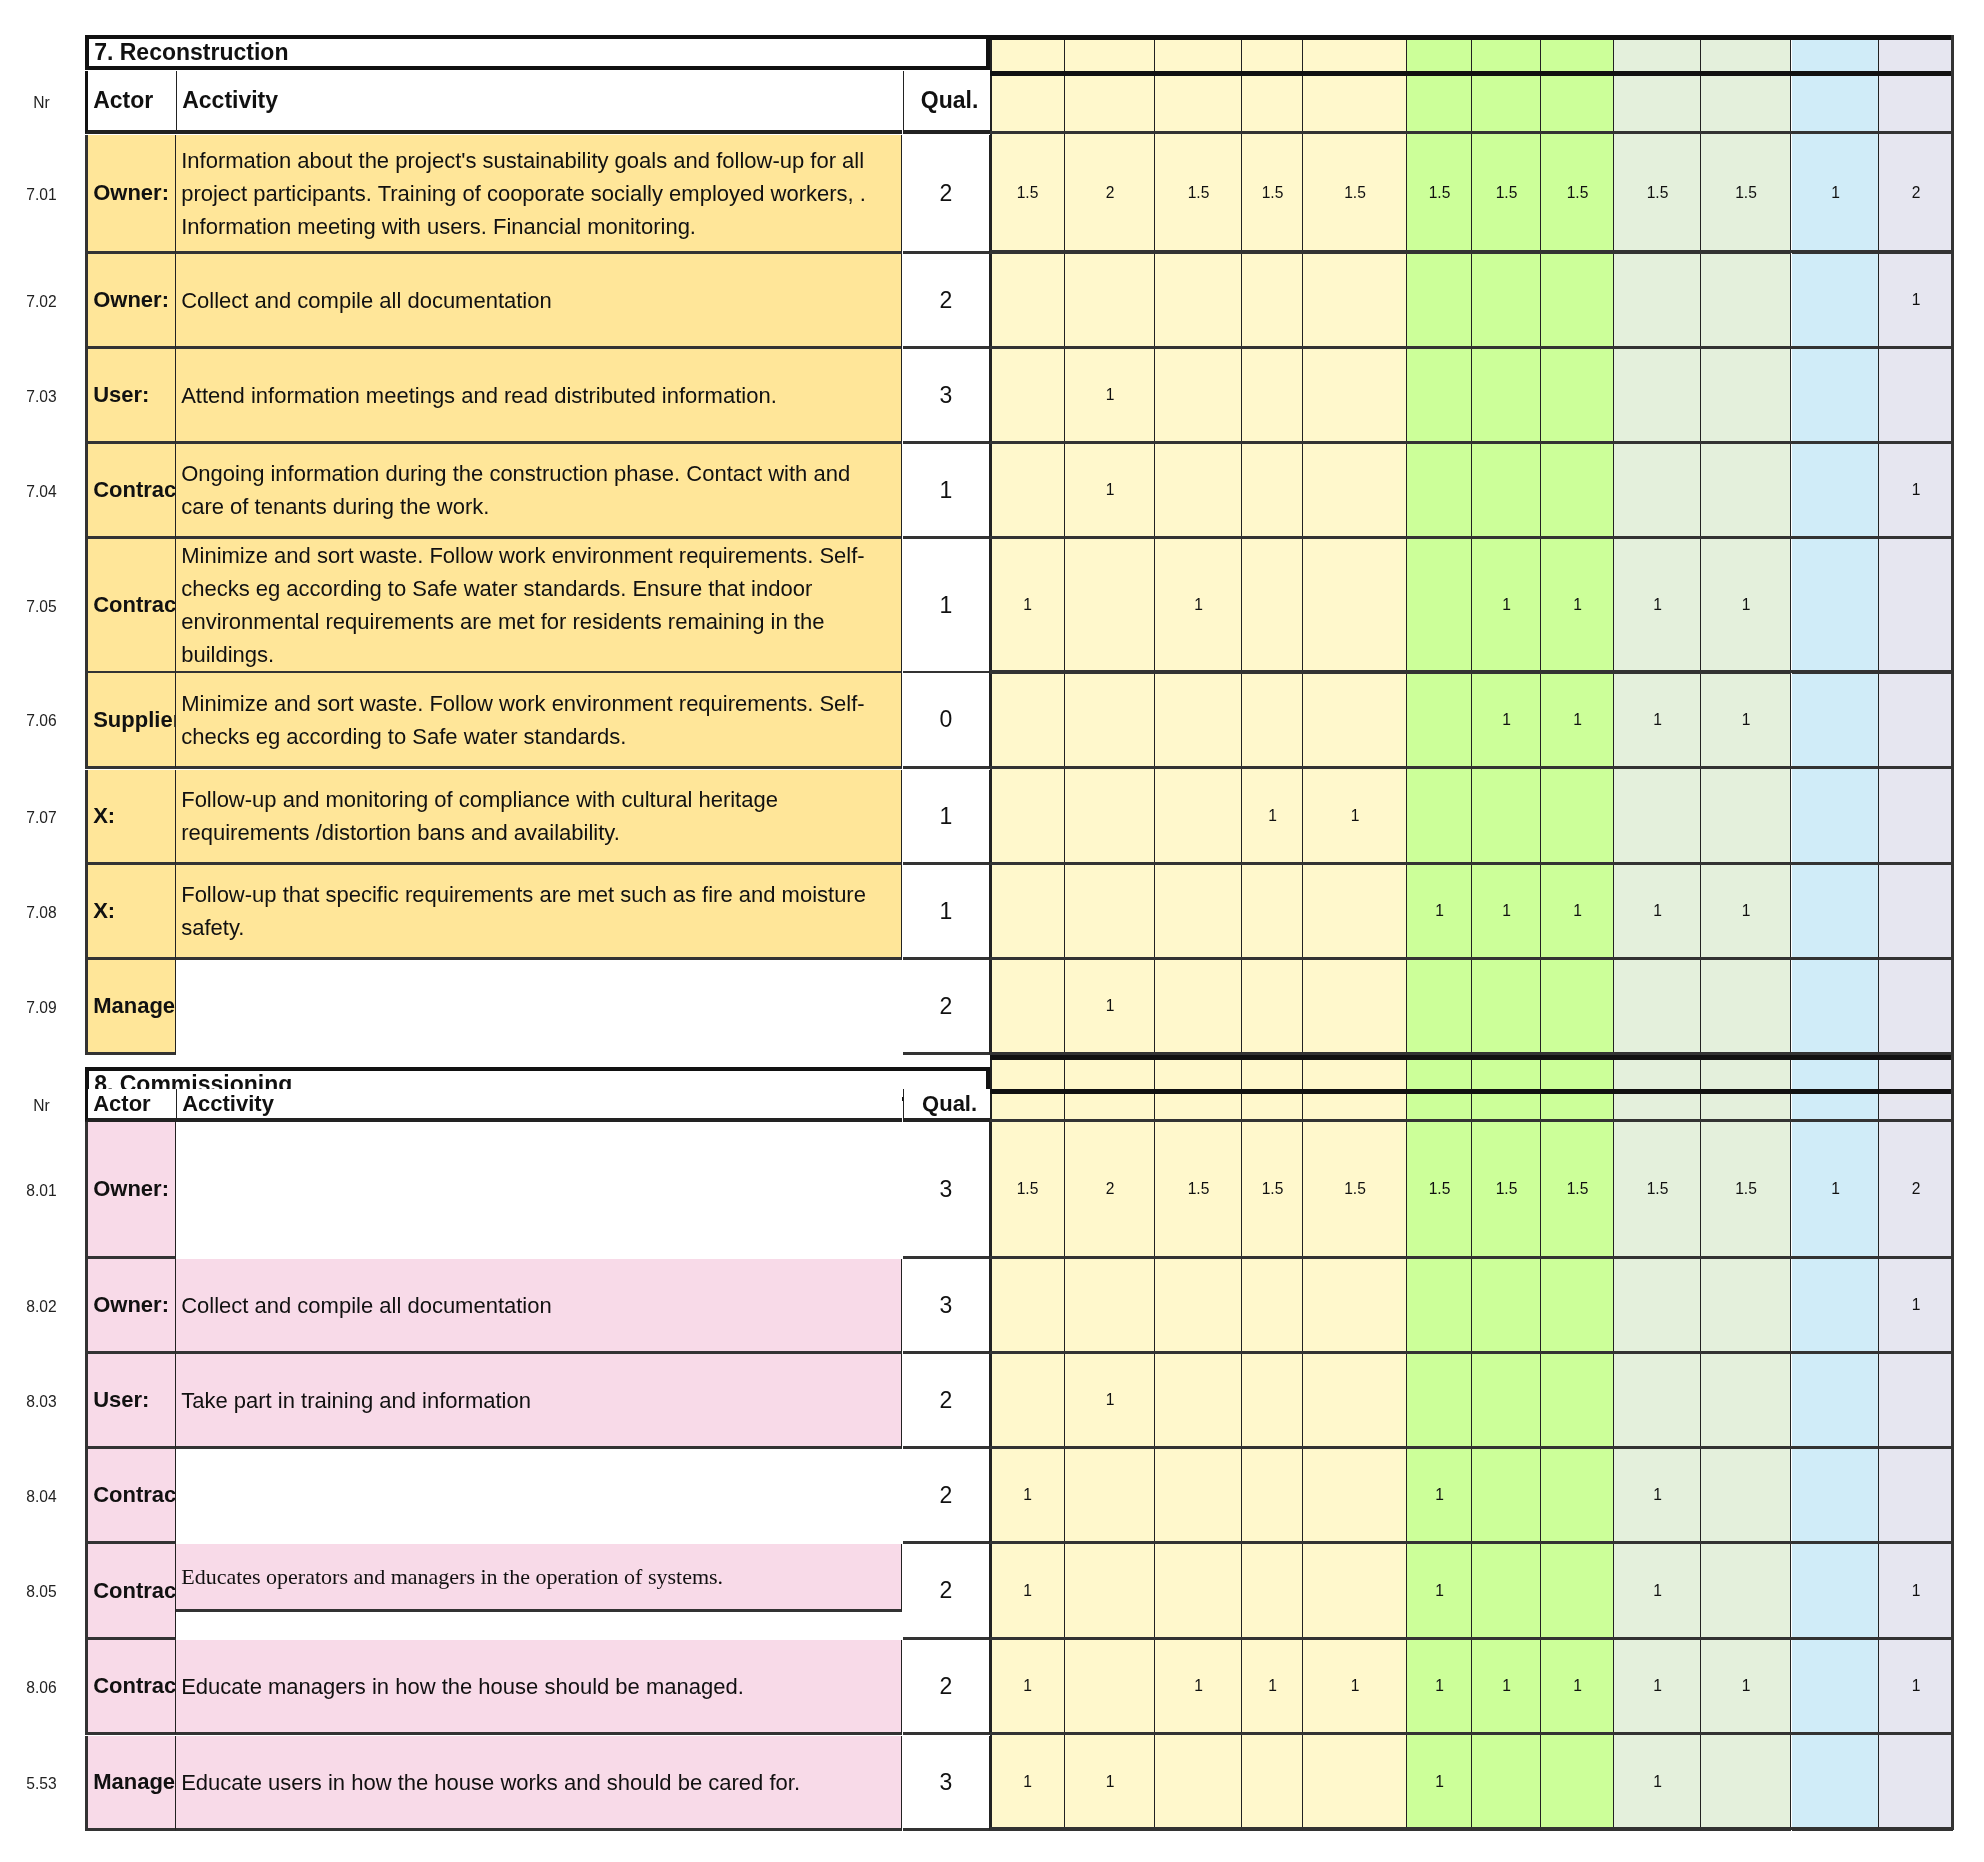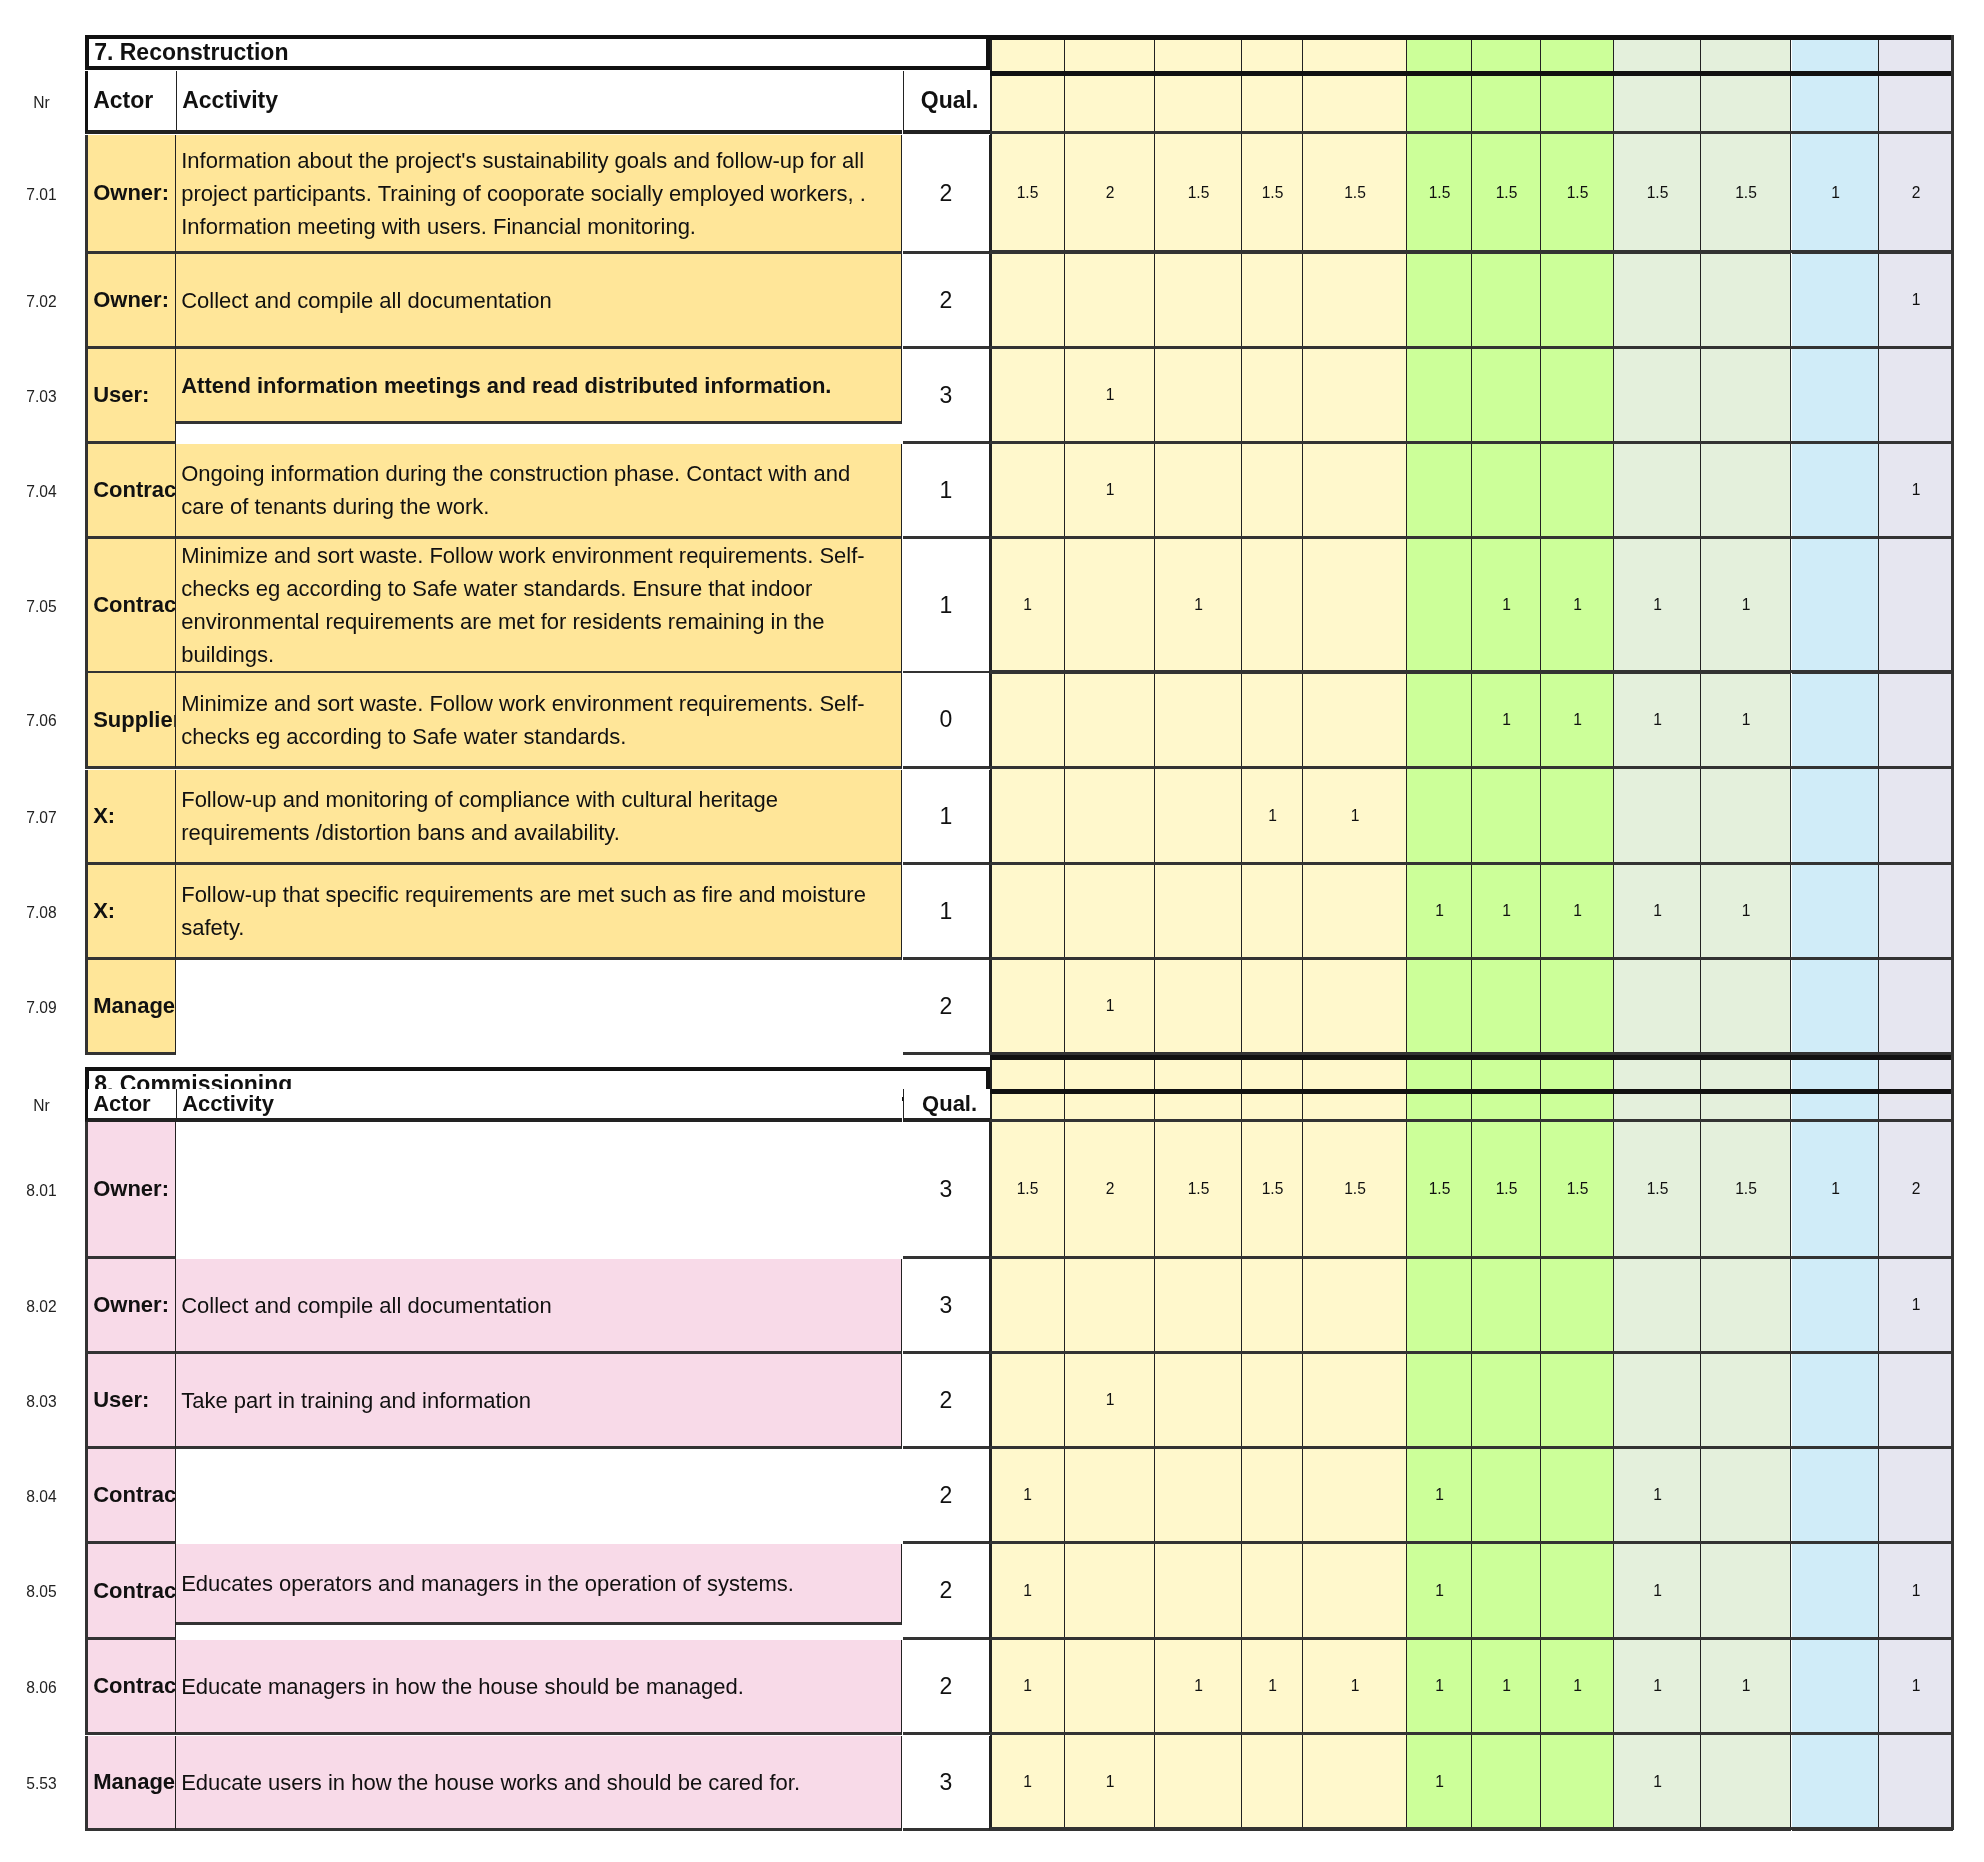--- a/index.html
+++ b/index.html
@@ -76,21 +76,21 @@
     <div class="cell val" style="left: 1407px; width: 65px; top: 254px; height: 95px; background: transparent; border-right: none;"></div>
     <div class="cell val" style="left: 1472px; width: 69px; top: 254px; height: 95px; background: transparent; border-right: none;"></div>
     <div class="cell val" style="left: 1541px; width: 73px; top: 254px; height: 95px; background: transparent; border-right: none;"></div>
     <div class="cell val" style="left: 1614px; width: 87px; top: 254px; height: 95px; background: transparent; border-right: none;"></div>
     <div class="cell val" style="left: 1701px; width: 90px; top: 254px; height: 95px; background: transparent; border-right: none;"></div>
     <div class="cell val" style="left: 1792px; width: 87px; top: 254px; height: 95px; background: transparent; border-right: none;"></div>
     <div class="cell val" style="left: 1879px; width: 74px; top: 254px; height: 95px; background: transparent; border-right: none;">1</div>
     <div class="hline" style="left: 990px; width: 962px; top: 346px;"></div>
     <div class="nr" style="top: 349px; height: 95px; line-height: 95px;">7.03</div>
     <div class="cell actor" style="left: 85px; width: 91px; top: 349px; height: 95px; background: rgb(255, 230, 153); border-left: 3.1px solid rgb(51, 51, 51);">User:</div>
-    <div class="cell activity" style="left: 176px; width: 726px; top: 349px; height: 75px; background: rgb(255, 230, 153); align-items: center; padding-bottom: 0px; font-weight: bold;">Attend information meetings and read distributed information.</div>
+    <div class="cell activity" style="left: 176px; width: 726px; top: 349px; height: 95px; background: rgb(255, 230, 153); align-items: center; padding-bottom: 0px;">Attend information meetings and read distributed information.</div>
     <div class="cell qual" style="left: 903px; width: 87px; top: 349px; height: 95px;">3</div>
     <div class="cell val" style="left: 990px; width: 75px; top: 349px; height: 95px; background: transparent; border-right: none;"></div>
     <div class="cell val" style="left: 1065px; width: 90px; top: 349px; height: 95px; background: transparent; border-right: none;">1</div>
     <div class="cell val" style="left: 1155px; width: 87px; top: 349px; height: 95px; background: transparent; border-right: none;"></div>
     <div class="cell val" style="left: 1242px; width: 61px; top: 349px; height: 95px; background: transparent; border-right: none;"></div>
     <div class="cell val" style="left: 1303px; width: 104px; top: 349px; height: 95px; background: transparent; border-right: none;"></div>
     <div class="cell val" style="left: 1407px; width: 65px; top: 349px; height: 95px; background: transparent; border-right: none;"></div>
     <div class="cell val" style="left: 1472px; width: 69px; top: 349px; height: 95px; background: transparent; border-right: none;"></div>
     <div class="cell val" style="left: 1541px; width: 73px; top: 349px; height: 95px; background: transparent; border-right: none;"></div>
     <div class="cell val" style="left: 1614px; width: 87px; top: 349px; height: 95px; background: transparent; border-right: none;"></div>
@@ -268,21 +268,21 @@
     <div class="cell val" style="left: 1407px; width: 65px; top: 1449px; height: 95px; background: transparent; border-right: none;">1</div>
     <div class="cell val" style="left: 1472px; width: 69px; top: 1449px; height: 95px; background: transparent; border-right: none;"></div>
     <div class="cell val" style="left: 1541px; width: 73px; top: 1449px; height: 95px; background: transparent; border-right: none;"></div>
     <div class="cell val" style="left: 1614px; width: 87px; top: 1449px; height: 95px; background: transparent; border-right: none;">1</div>
     <div class="cell val" style="left: 1701px; width: 90px; top: 1449px; height: 95px; background: transparent; border-right: none;"></div>
     <div class="cell val" style="left: 1792px; width: 87px; top: 1449px; height: 95px; background: transparent; border-right: none;"></div>
     <div class="cell val" style="left: 1879px; width: 74px; top: 1449px; height: 95px; background: transparent; border-right: none;"></div>
     <div class="hline" style="left: 990px; width: 962px; top: 1541px;"></div>
     <div class="nr" style="top: 1544px; height: 96px; line-height: 96px;">8.05</div>
     <div class="cell actor" style="left: 85px; width: 91px; top: 1544px; height: 96px; background: rgb(248, 218, 232); border-left: 3.1px solid rgb(51, 51, 51);">Contract</div>
-    <div class="cell activity" style="left: 176px; width: 726px; top: 1544px; height: 81px; background: rgb(248, 218, 232); align-items: center; padding-bottom: 0px;">Educates operators and managers in the operation of systems.</div>
+    <div class="cell activity" style="left: 176px; width: 726px; top: 1544px; height: 68px; background: rgb(248, 218, 232); align-items: center; padding-bottom: 0px; font-family: Liberation Serif, serif;">Educates operators and managers in the operation of systems.</div>
     <div class="cell qual" style="left: 903px; width: 87px; top: 1544px; height: 96px;">2</div>
     <div class="cell val" style="left: 990px; width: 75px; top: 1544px; height: 96px; background: transparent; border-right: none;">1</div>
     <div class="cell val" style="left: 1065px; width: 90px; top: 1544px; height: 96px; background: transparent; border-right: none;"></div>
     <div class="cell val" style="left: 1155px; width: 87px; top: 1544px; height: 96px; background: transparent; border-right: none;"></div>
     <div class="cell val" style="left: 1242px; width: 61px; top: 1544px; height: 96px; background: transparent; border-right: none;"></div>
     <div class="cell val" style="left: 1303px; width: 104px; top: 1544px; height: 96px; background: transparent; border-right: none;"></div>
     <div class="cell val" style="left: 1407px; width: 65px; top: 1544px; height: 96px; background: transparent; border-right: none;">1</div>
     <div class="cell val" style="left: 1472px; width: 69px; top: 1544px; height: 96px; background: transparent; border-right: none;"></div>
     <div class="cell val" style="left: 1541px; width: 73px; top: 1544px; height: 96px; background: transparent; border-right: none;"></div>
     <div class="cell val" style="left: 1614px; width: 87px; top: 1544px; height: 96px; background: transparent; border-right: none;">1</div>

